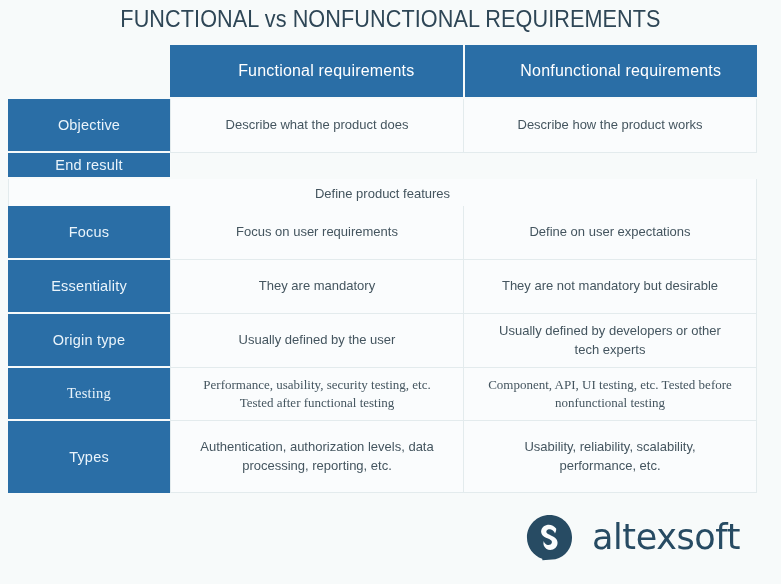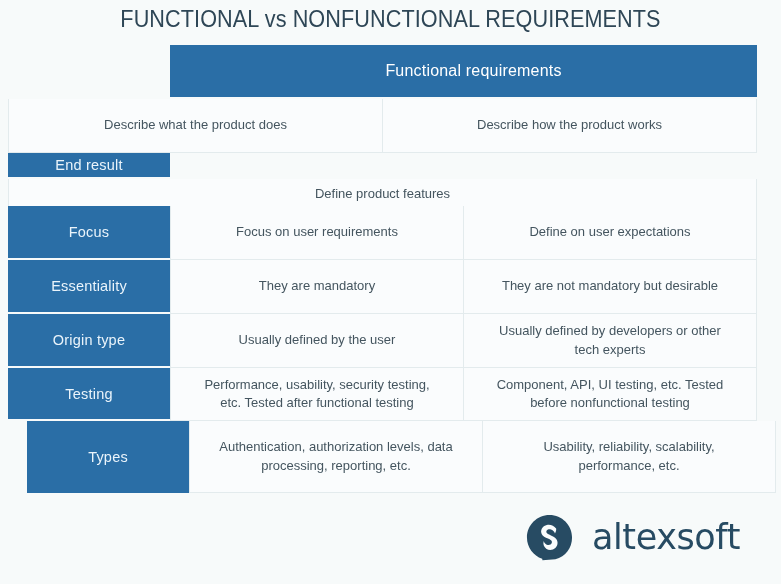--- a/index.html
+++ b/index.html
@@ -119,22 +119,22 @@
     padding-left: 20px;
   }
   .row-header .cell-head:last-child { border-right: none; }
 
   
   .row-h1 { height: 54px; }
   .row-h2 { height: 53px; flex-direction: column; }
   .row-h3 { height: 54px; }
   .row-h4 { height: 54px; }
   .row-h5 { height: 54px; }
-  .row-h6 { height: 53px; }
-  .row-h7 { height: 72px; margin-left: 19px; }
+  .row-h6 { height: 53px; font-family: Liberation Serif, serif; }
+  .row-h7 { height: 72px; }
 
   
   .header-gap { height: 2px; width: 100%; background: #f7fafa; }
 
   
   .logo {
     position: absolute;
     left: 525px;
     top: 513px;
     display: flex;
@@ -161,25 +161,27 @@
 
 <div class="page">
 
   <div class="title">FUNCTIONAL vs NONFUNCTIONAL REQUIREMENTS</div>
 
   <div class="table">
 
     <div class="row row-header">
       <div class="cell-corner"></div>
       <div class="cell-head">Functional requirements</div>
+      <div class="cell-head">Nonfunctional requirements</div>
     </div>
 
     <div class="header-gap"></div>
 
     <div class="row row-h1">
+      <div class="cell-label">Objective</div>
       <div class="cell-content">Describe what the product does</div>
       <div class="cell-content">Describe how the product works</div>
     </div>
 
     <div class="row row-h2">
       <div class="cell-label">End result</div>
       <div class="cell-content">Define product features</div>
       <div class="cell-content">Define product properties</div>
     </div>
 

